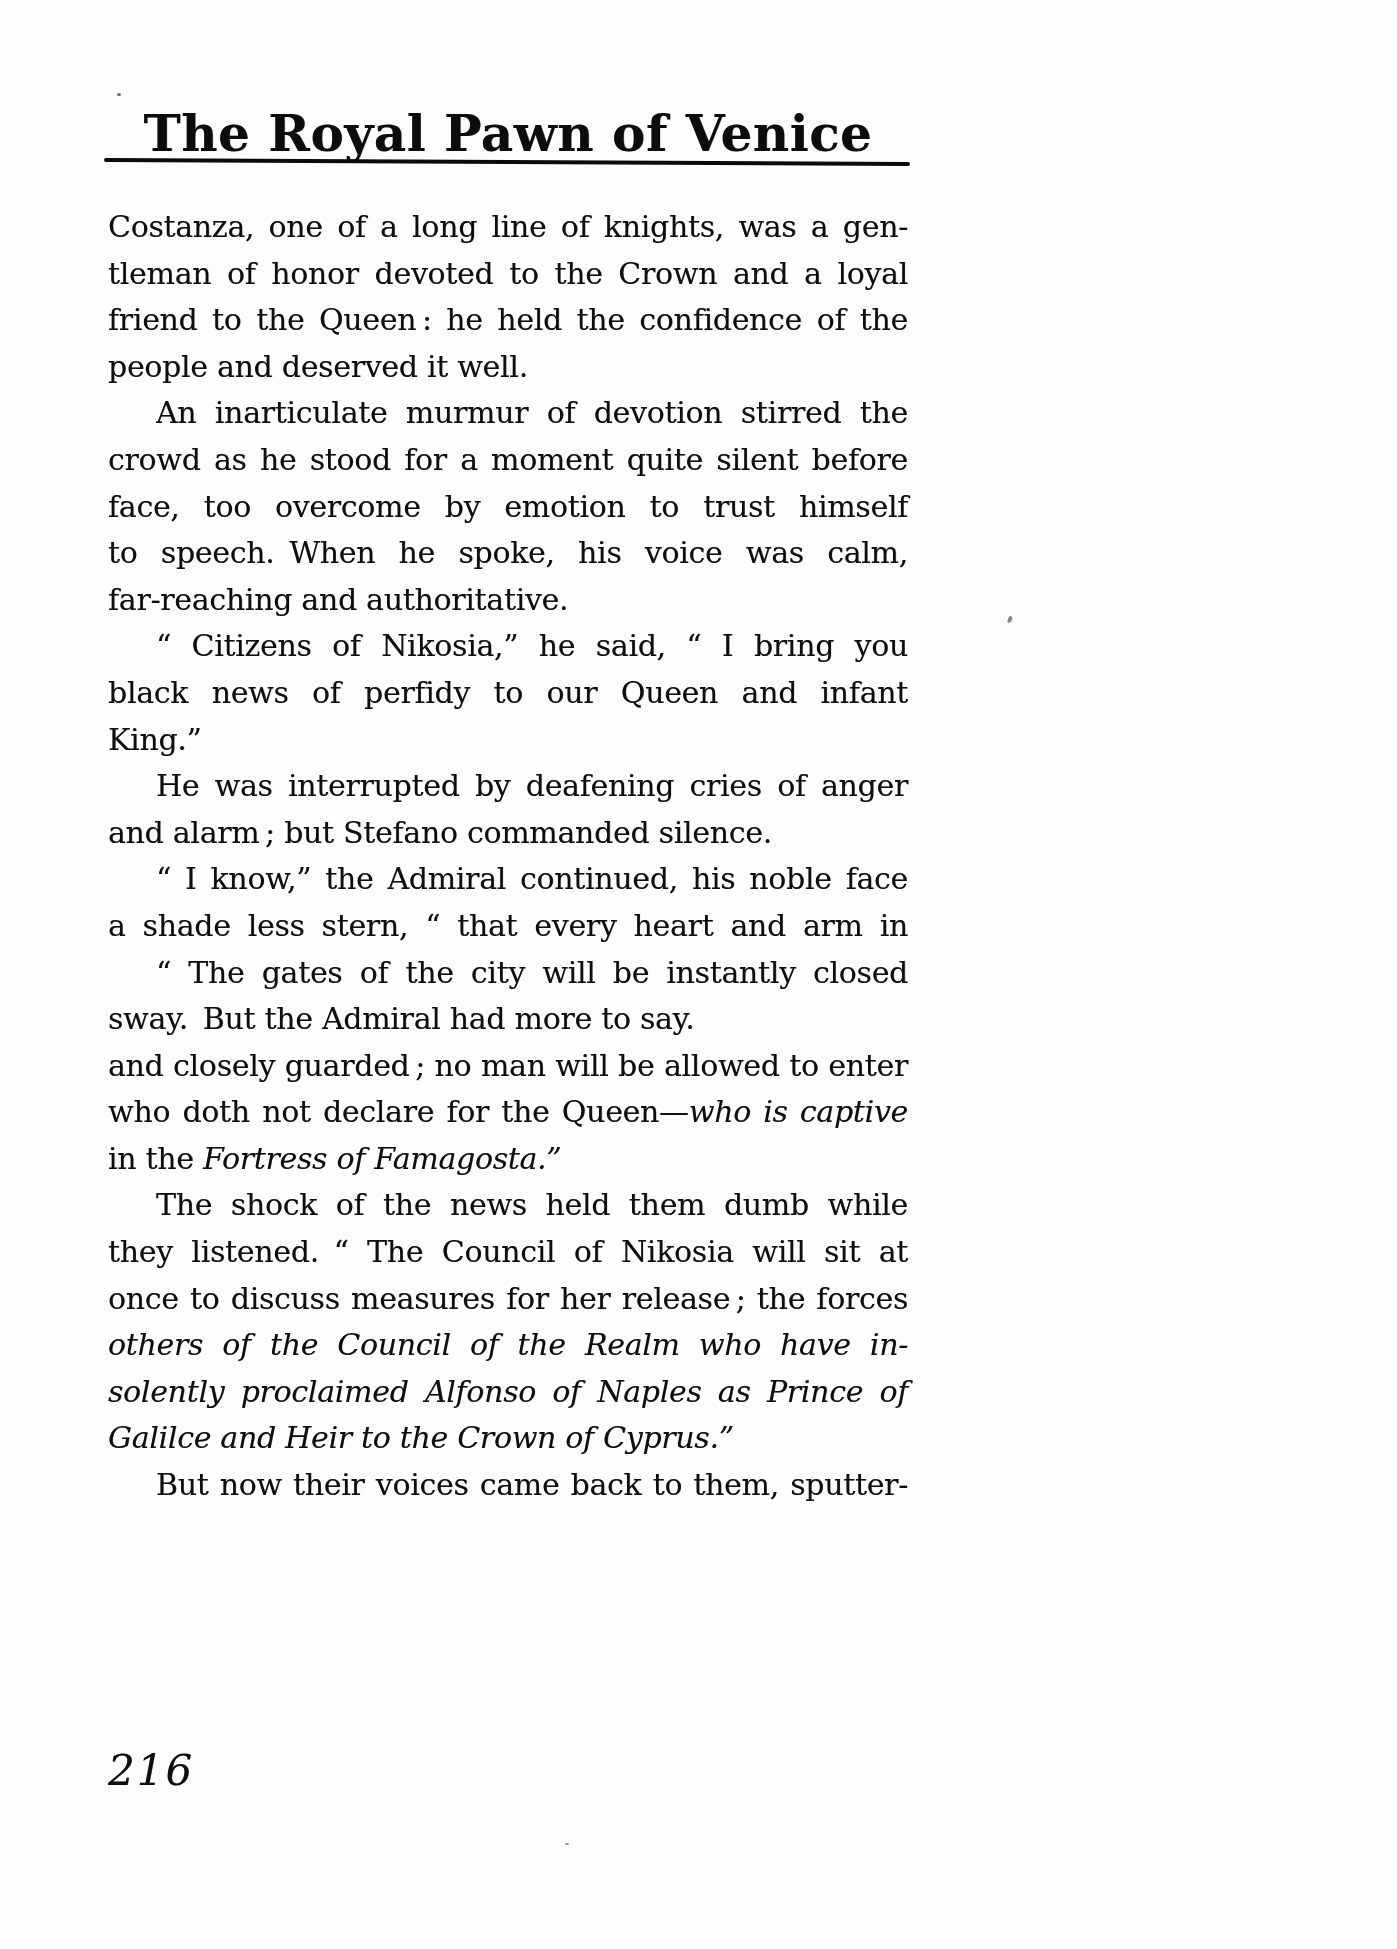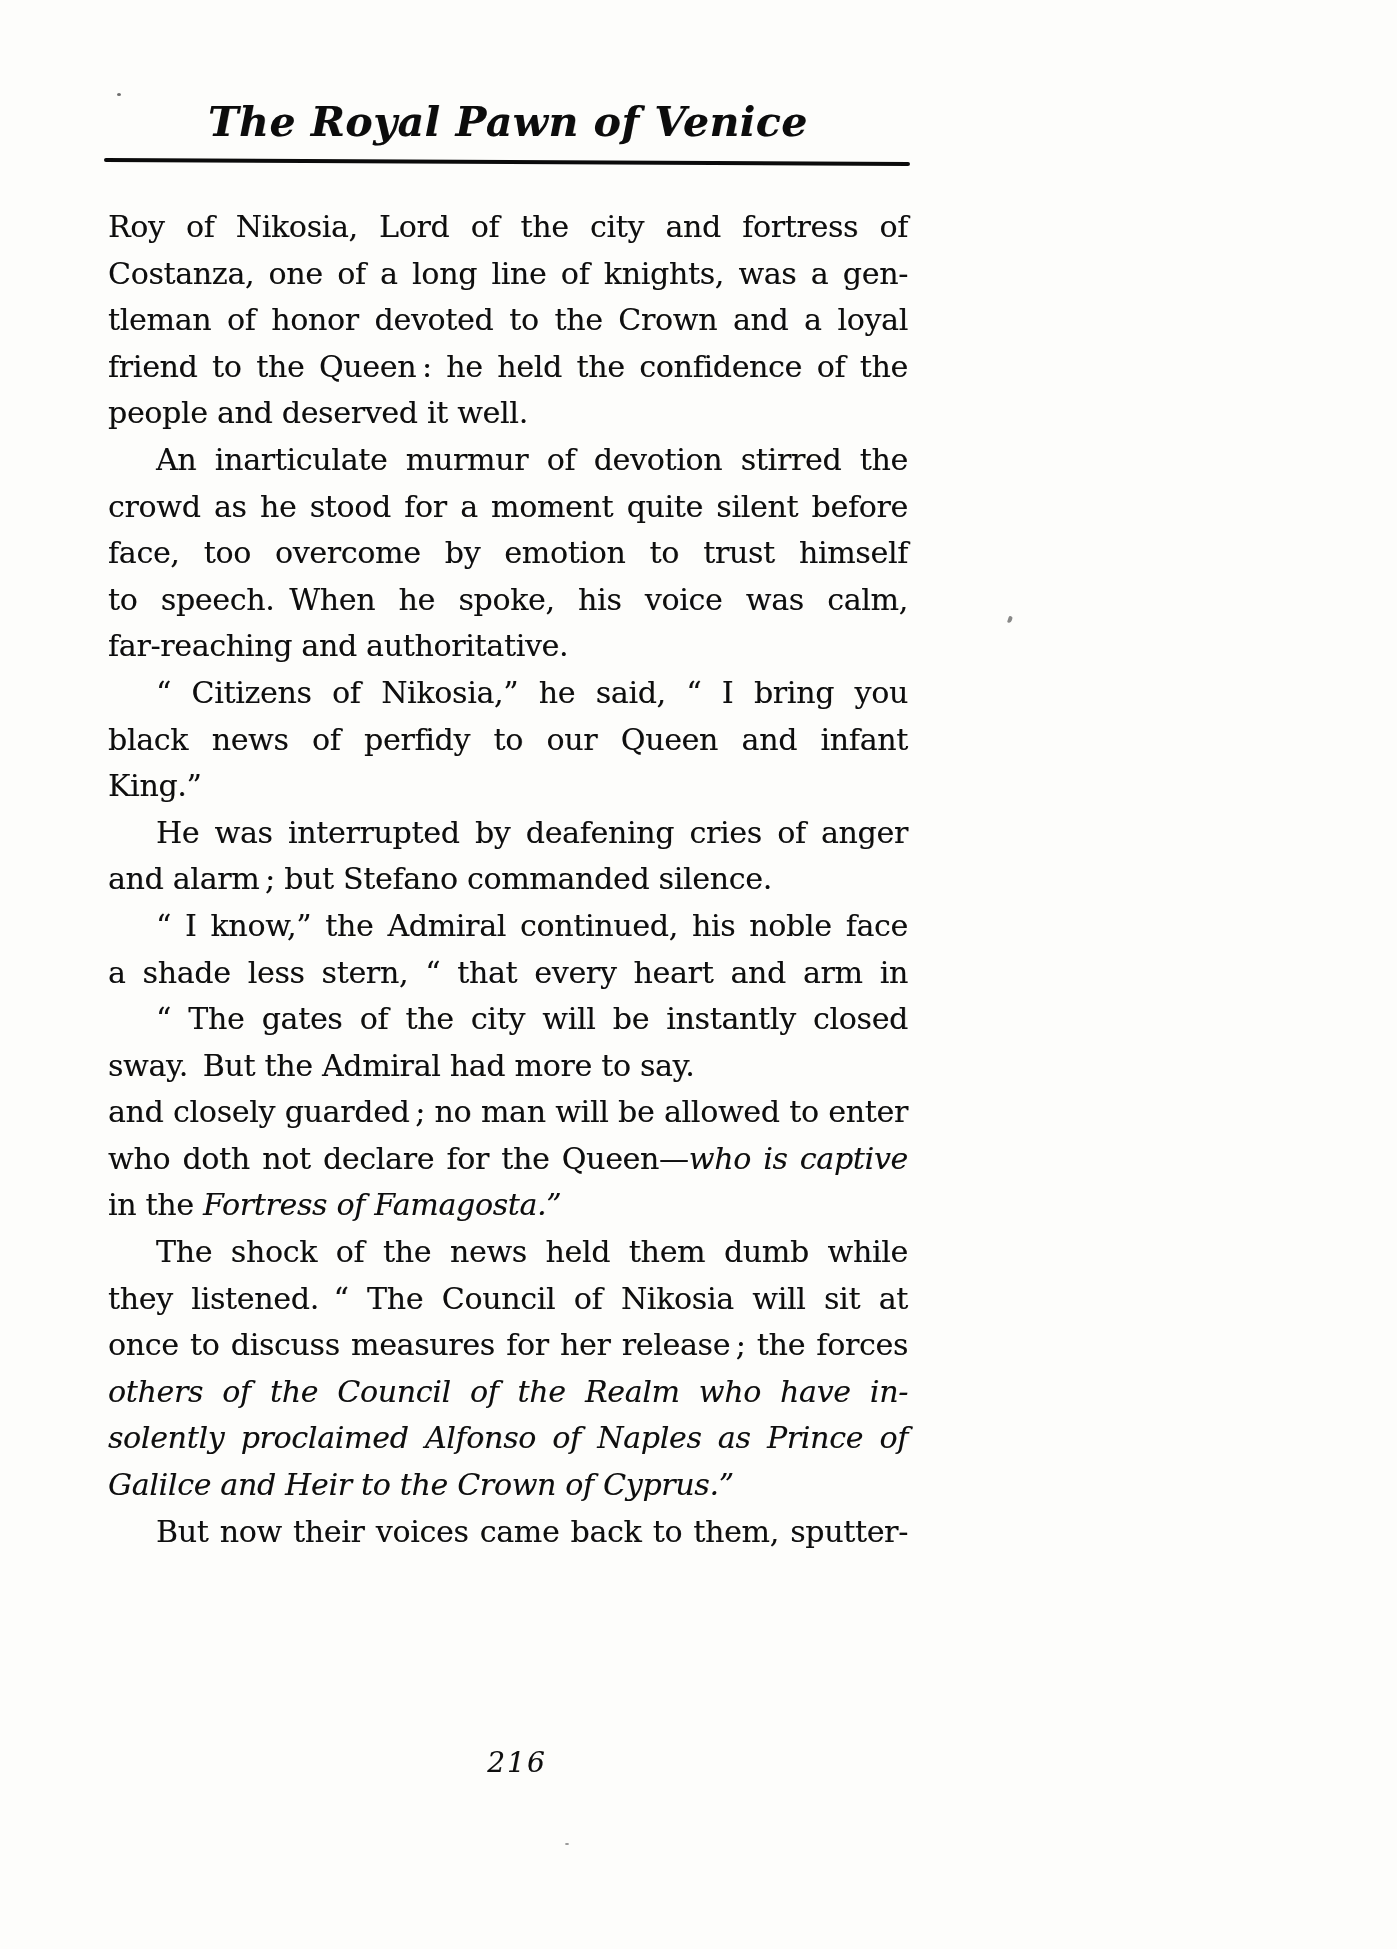--- a/index.html
+++ b/index.html
@@ -10,22 +10,21 @@
     overflow:hidden;
     font-family:"DejaVu Serif", serif;
   }
   .page {
     position:absolute; inset:0;
     color:#101010;
   }
   .title {
     position:absolute; top:74px; left:108px; width:800px;
     text-align:center;
-    font-style:italic;
-    font-size:41px;
+    font-size:50px;
     line-height:1.05;
     letter-spacing:0.5px;
     color:#0c0c0c;
     text-shadow:0.4px 0.4px 0 rgba(10,10,10,0.35);
   }
   .rule {
     position:absolute; top:160px; left:104px; width:806px; height:4px;
     background:#0b0b0b;
     border-radius:2px;
     transform:rotate(0.3deg);
@@ -40,41 +39,40 @@
   .line {
     height:46.6px;
     line-height:46.6px;
     text-align:justify;
     text-align-last:justify;
   }
   .line.end { text-align-last:left; }
   .line.ind { padding-left:48px; }
   .it { font-style:italic; }
   .page-number {
-    position:absolute; top:1746px; left:117px; width:800px;
-    text-align:center;
+    position:absolute; top:1746px; left:108px; width:800px;
+    text-align:left;
     font-style:italic;
-    font-size:28px;
+    font-size:42px;
     letter-spacing:2px;
     color:#0e0e0e;
     text-shadow:0.3px 0.3px 0 rgba(10,10,10,0.4);
   }
   .speck { position:absolute; background:#3c3c3c; border-radius:50%; }
   .speck.s1 { left:117px; top:93px;  width:4px; height:3px; opacity:0.75; }
   .speck.s2 { left:1008px; top:616px; width:4px; height:7px; border-radius:2px 2px 3px 1px; transform:rotate(18deg); opacity:0.6; }
   .speck.s3 { left:565px; top:1843px; width:4px; height:2px; opacity:0.55; }
 </style>
 </head>
 <body>
 
 <div class="page">
   <h1 class="title">The Royal Pawn of Venice</h1>
   <div class="rule"></div>
   <main class="text-body">
-      <div class="line"><span>Roy of Nikosia, Lord of the city and fortress of</span></div>
       <div class="line"><span>Costanza, one of a long line of knights, was a gen-</span></div>
       <div class="line"><span>tleman of honor devoted to the Crown and a loyal</span></div>
       <div class="line"><span>friend to the Queen : he held the confidence of the</span></div>
       <div class="line end"><span>people and deserved it well.</span></div>
       <div class="line ind"><span>An inarticulate murmur of devotion stirred the</span></div>
       <div class="line"><span>crowd as he stood for a moment quite silent before</span></div>
       <div class="line"><span>face, too overcome by emotion to trust himself</span></div>
       <div class="line"><span>to speech. When he spoke, his voice was calm,</span></div>
       <div class="line end"><span>far-reaching and authoritative.</span></div>
       <div class="line ind"><span>“ Citizens of Nikosia,” he said, “ I bring you</span></div>

